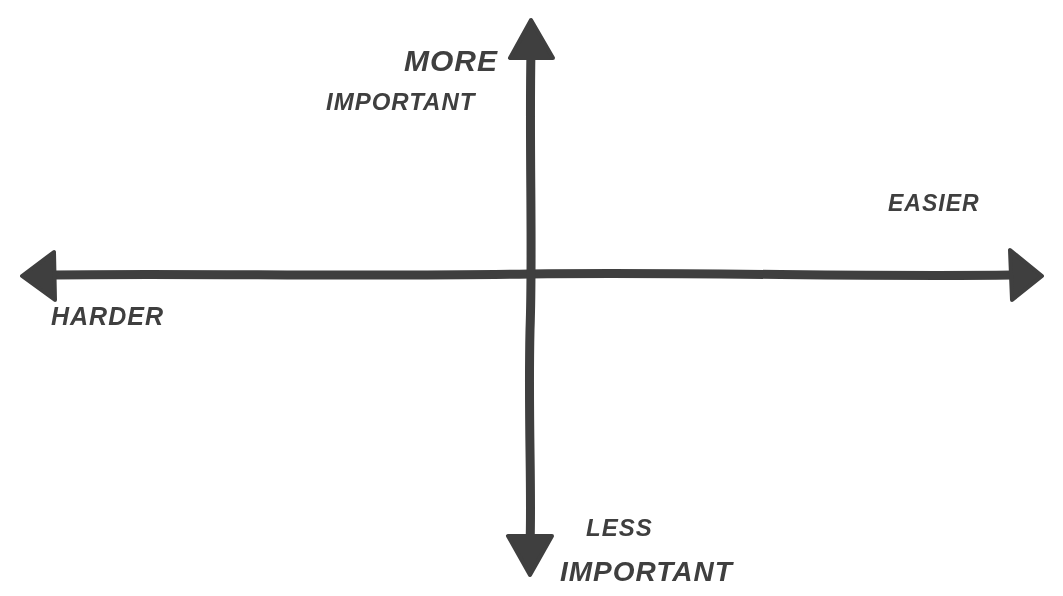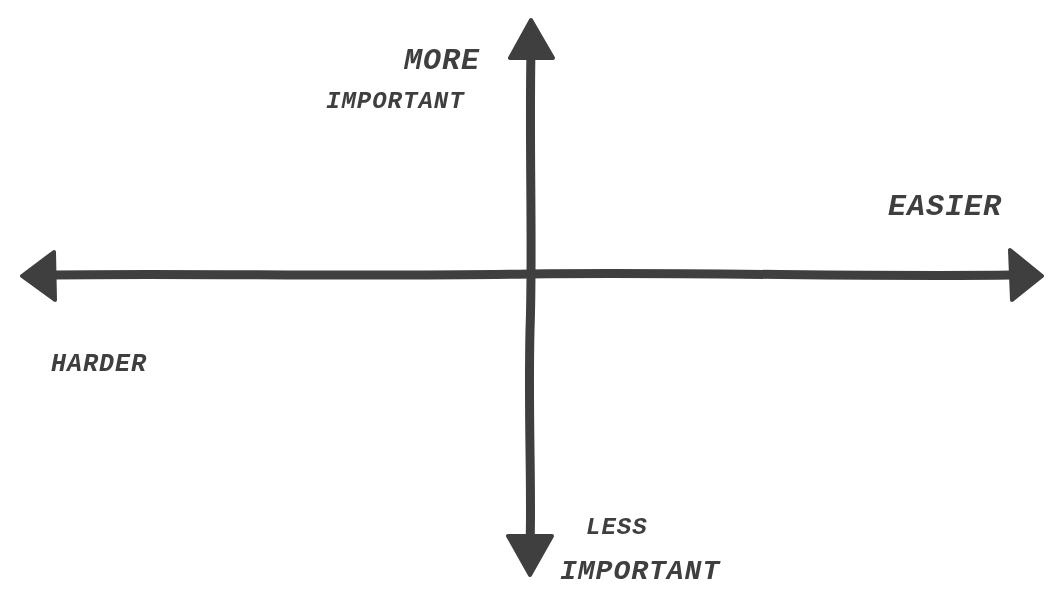--- a/index.html
+++ b/index.html
@@ -1,34 +1,34 @@
 <!DOCTYPE html>
 <html><head>
   <meta charset="utf-8">
   <style>
     html, body { margin: 0; padding: 0; background: #ffffff; }
     body { width: 1063px; height: 596px; position: relative; overflow: hidden; }
     .canvas { position: absolute; left: 0; top: 0; width: 1063px; height: 596px; }
     .label {
       position: absolute;
-      font-family: Liberation Mono, monospace;
+      font-family: Liberation Sans, sans-serif;
       font-weight: bold;
       font-style: italic;
       color: #3f3f3f;
       text-transform: uppercase;
       letter-spacing: 1px;
       line-height: 1;
       white-space: nowrap;
     }
     .lbl-more { left: 404px; top: 46px; font-size: 30px; }
     .lbl-more-imp { left: 326px; top: 90px; font-size: 24px; }
     .lbl-less { left: 586px; top: 516px; font-size: 24px; }
     .lbl-less-imp { left: 560px; top: 558px; font-size: 28px; }
-    .lbl-easier { left: 888px; top: 192px; font-size: 30px; text-align: right; }
-    .lbl-harder { left: 51px; top: 304px; font-size: 25px; margin-top: 48px; }
+    .lbl-easier { left: 888px; top: 192px; font-size: 23px; text-align: right; }
+    .lbl-harder { left: 51px; top: 304px; font-size: 25px; }
   </style>
 </head>
 <body>
 
 <div class="canvas">
   <svg width="1063" height="596" viewBox="0 0 1063 596" xmlns="http://www.w3.org/2000/svg">
     <g fill="#3f3f3f" stroke="#3f3f3f" stroke-linejoin="round" stroke-linecap="round">
 
       <path d="M44 275 C 200 273, 350 277, 530 274 C 700 272, 860 277, 1012 275" fill="none" stroke-width="9"></path>
 

